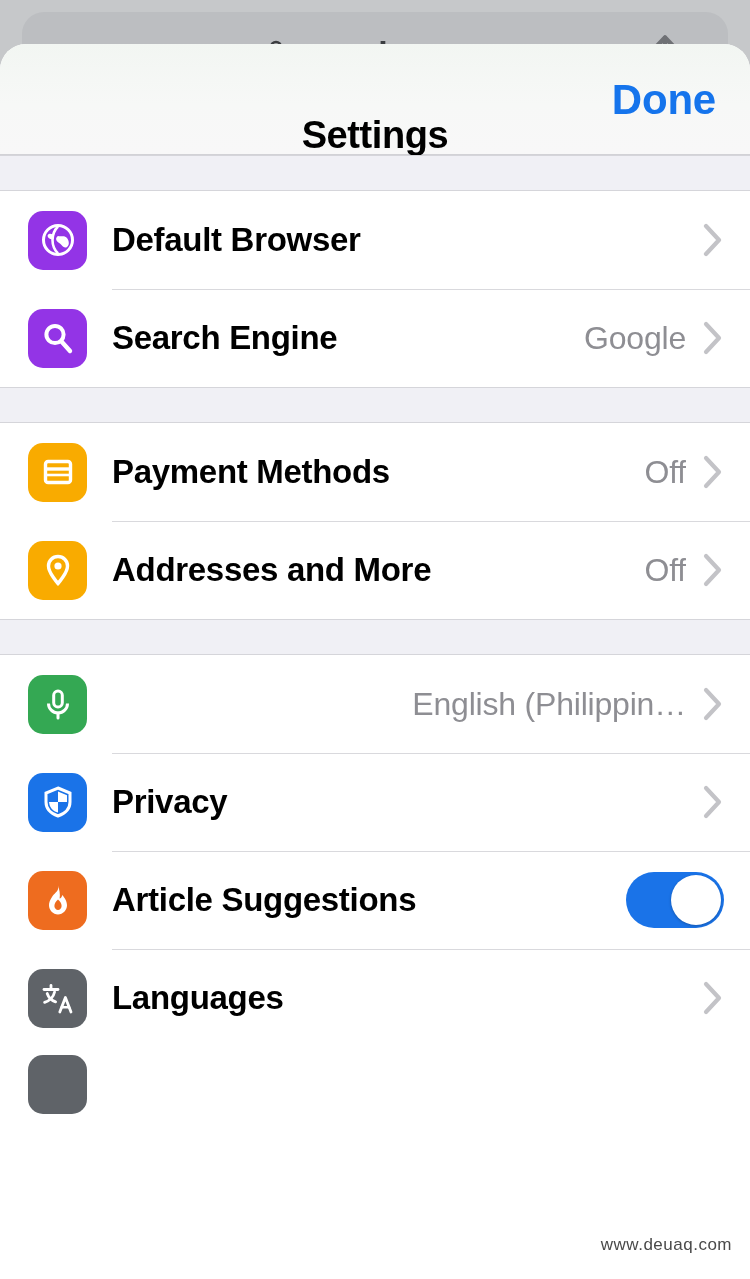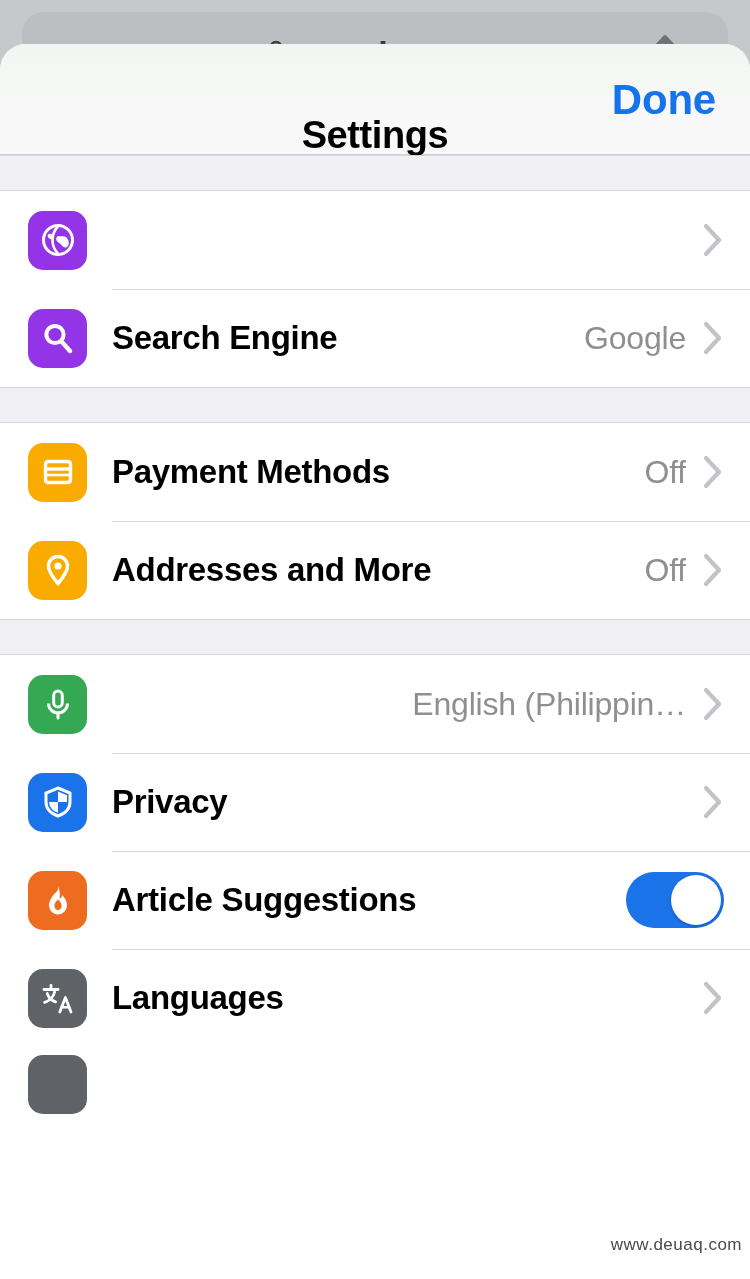--- a/index.html
+++ b/index.html
@@ -95,21 +95,21 @@
     position:absolute; top:3px; right:3px;
     width:50px; height:50px; border-radius:50%;
     background:#fff; box-shadow:0 1px 3px rgba(0,0,0,.25);
   }
 
   
   .row-peek { height:34px; position:relative; background:#fff; padding-left:28px; }
   .row-peek .icon-tile { position:absolute; top:8px; left:28px; }
 
   .watermark {
-    position:absolute; right:8px; bottom:24px;
+    position:absolute; right:18px; bottom:24px;
     font-size:17px; color:#4a4a4a;
     font-family:"Liberation Sans", sans-serif;
     letter-spacing:0.5px;
   }
 </style>
 </head>
 <body>
 
 <div id="root">
 
@@ -148,20 +148,21 @@
 
         <div class="row">
           <span class="icon-tile" style="background:#9334e6">
             <svg width="38" height="38" viewBox="0 0 38 38">
               <circle cx="19" cy="19" r="14.5" fill="none" stroke="#fff" stroke-width="3"></circle>
               <path d="M19 5.5c-4 4-5.5 9-5.5 13.5s1.5 9.5 5.5 13.5" fill="none" stroke="#fff" stroke-width="2.6"></path>
               <path d="M19 15c3 1 6-1 8.5 1.5S31 24 28 26c-2 1.3-4 0-5.5-2s-4-2.5-5-4.5 0-3.5 1.5-4.5z" fill="#fff"></path>
               <path d="M10 13c2.4-.6 4.6.8 5 2.6.4 1.8-1 3-2.8 2.7-1.9-.3-3.6-2-3.6-3.5 0-.9.6-1.6 1.4-1.8z" fill="#fff"></path>
             </svg>
           </span>
+          <span class="row-label">Default Browser</span>
           <span class="row-spacer"></span>
           <span class="row-value"></span>
           <span class="chevron">
             <svg width="22" height="38" viewBox="0 0 22 38">
                 <path d="M4 5 L17 19 L4 33" fill="none" stroke="#c3c3c7" stroke-width="4.2" stroke-linecap="round" stroke-linejoin="round"></path>
               </svg>
           </span>
         </div>
 
         <div class="row">

